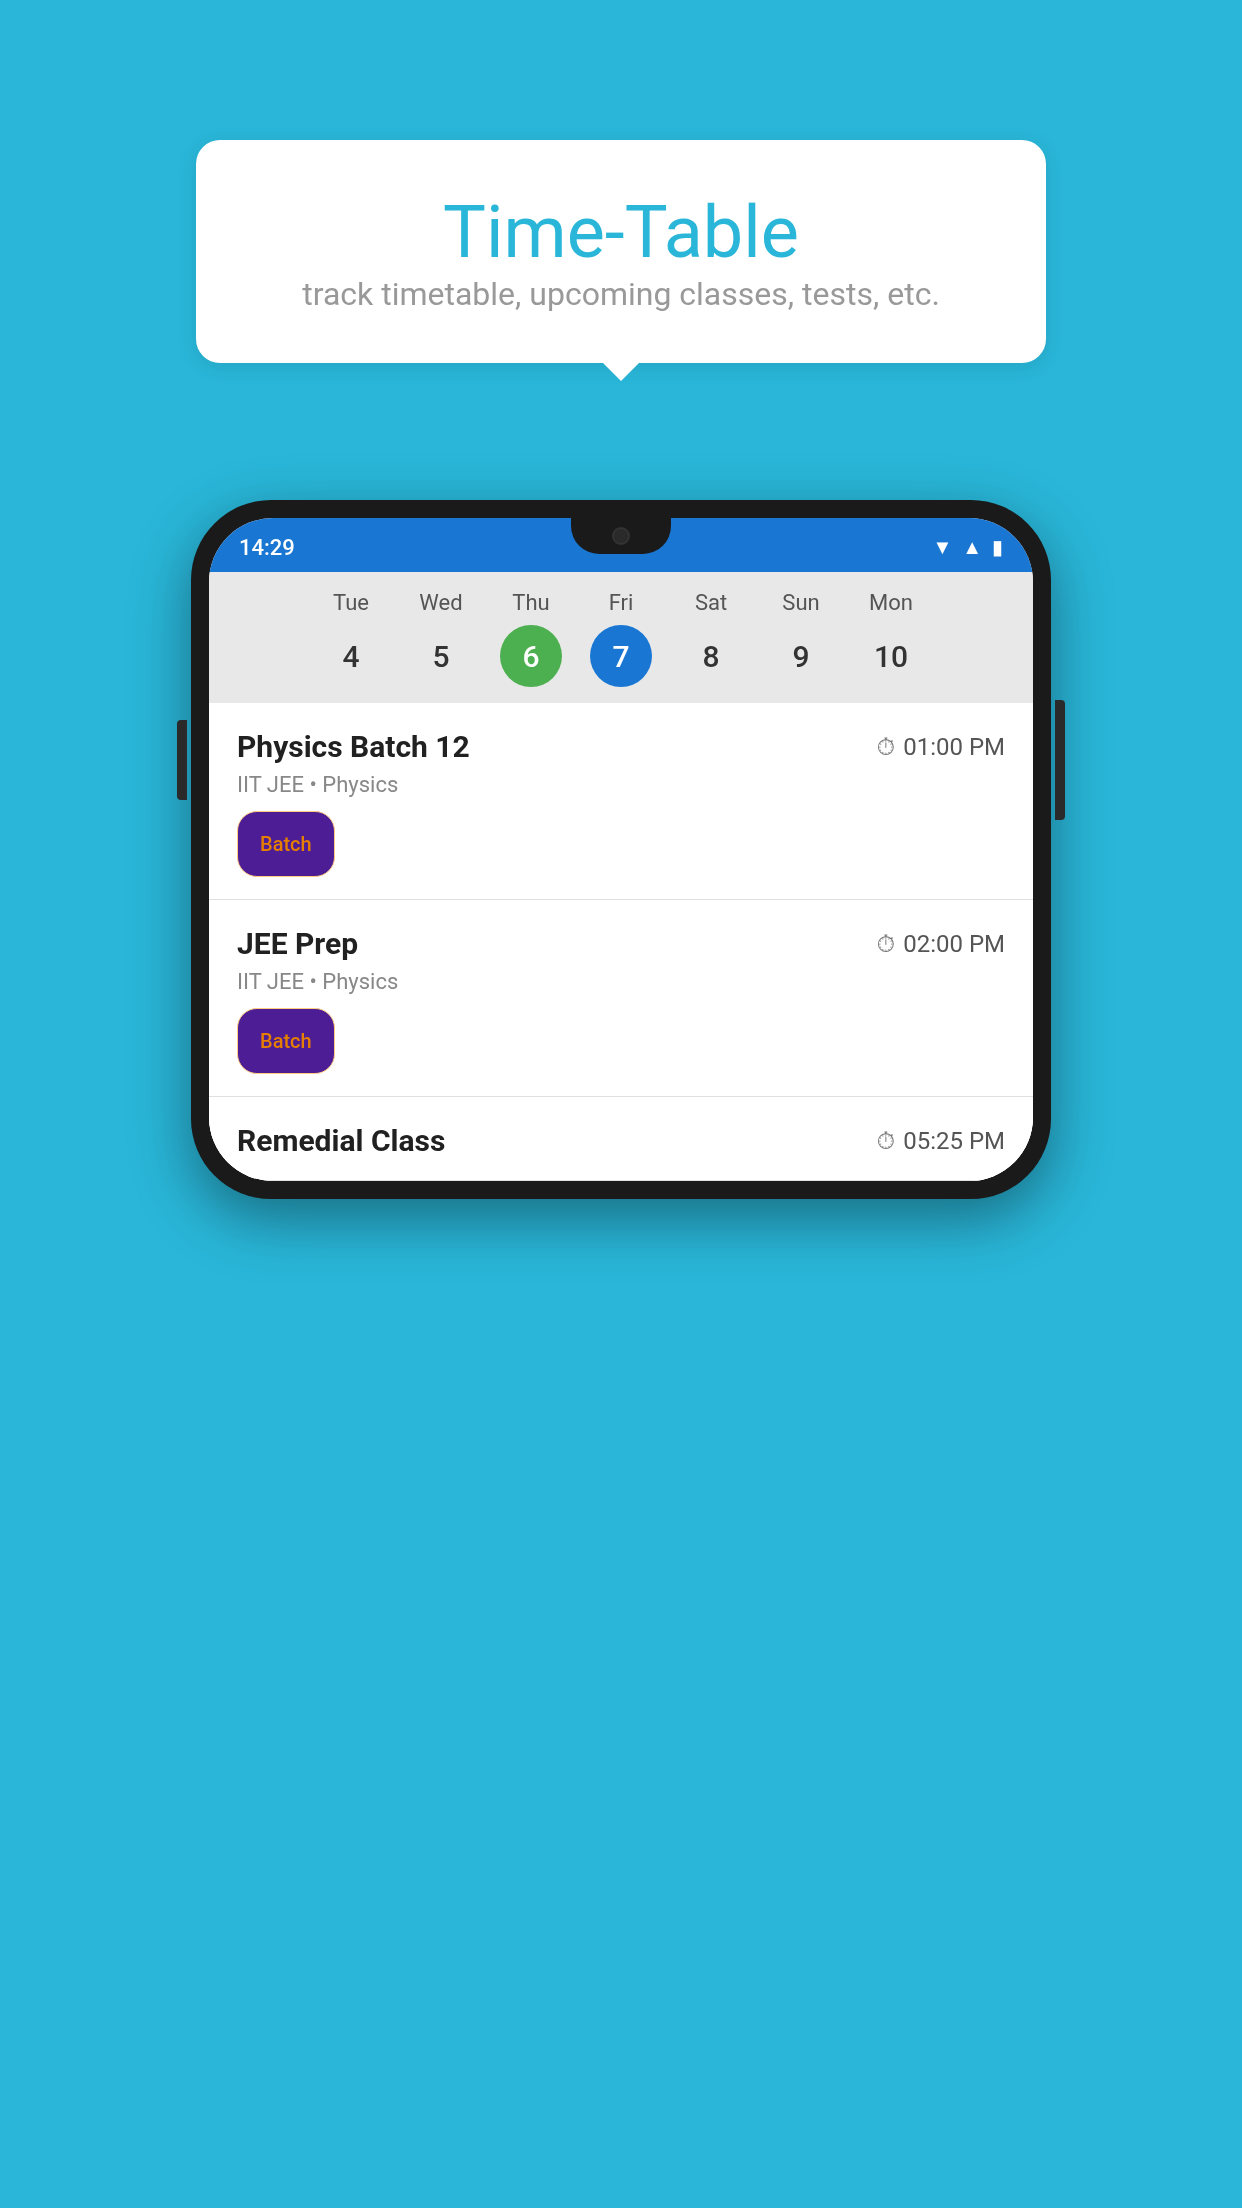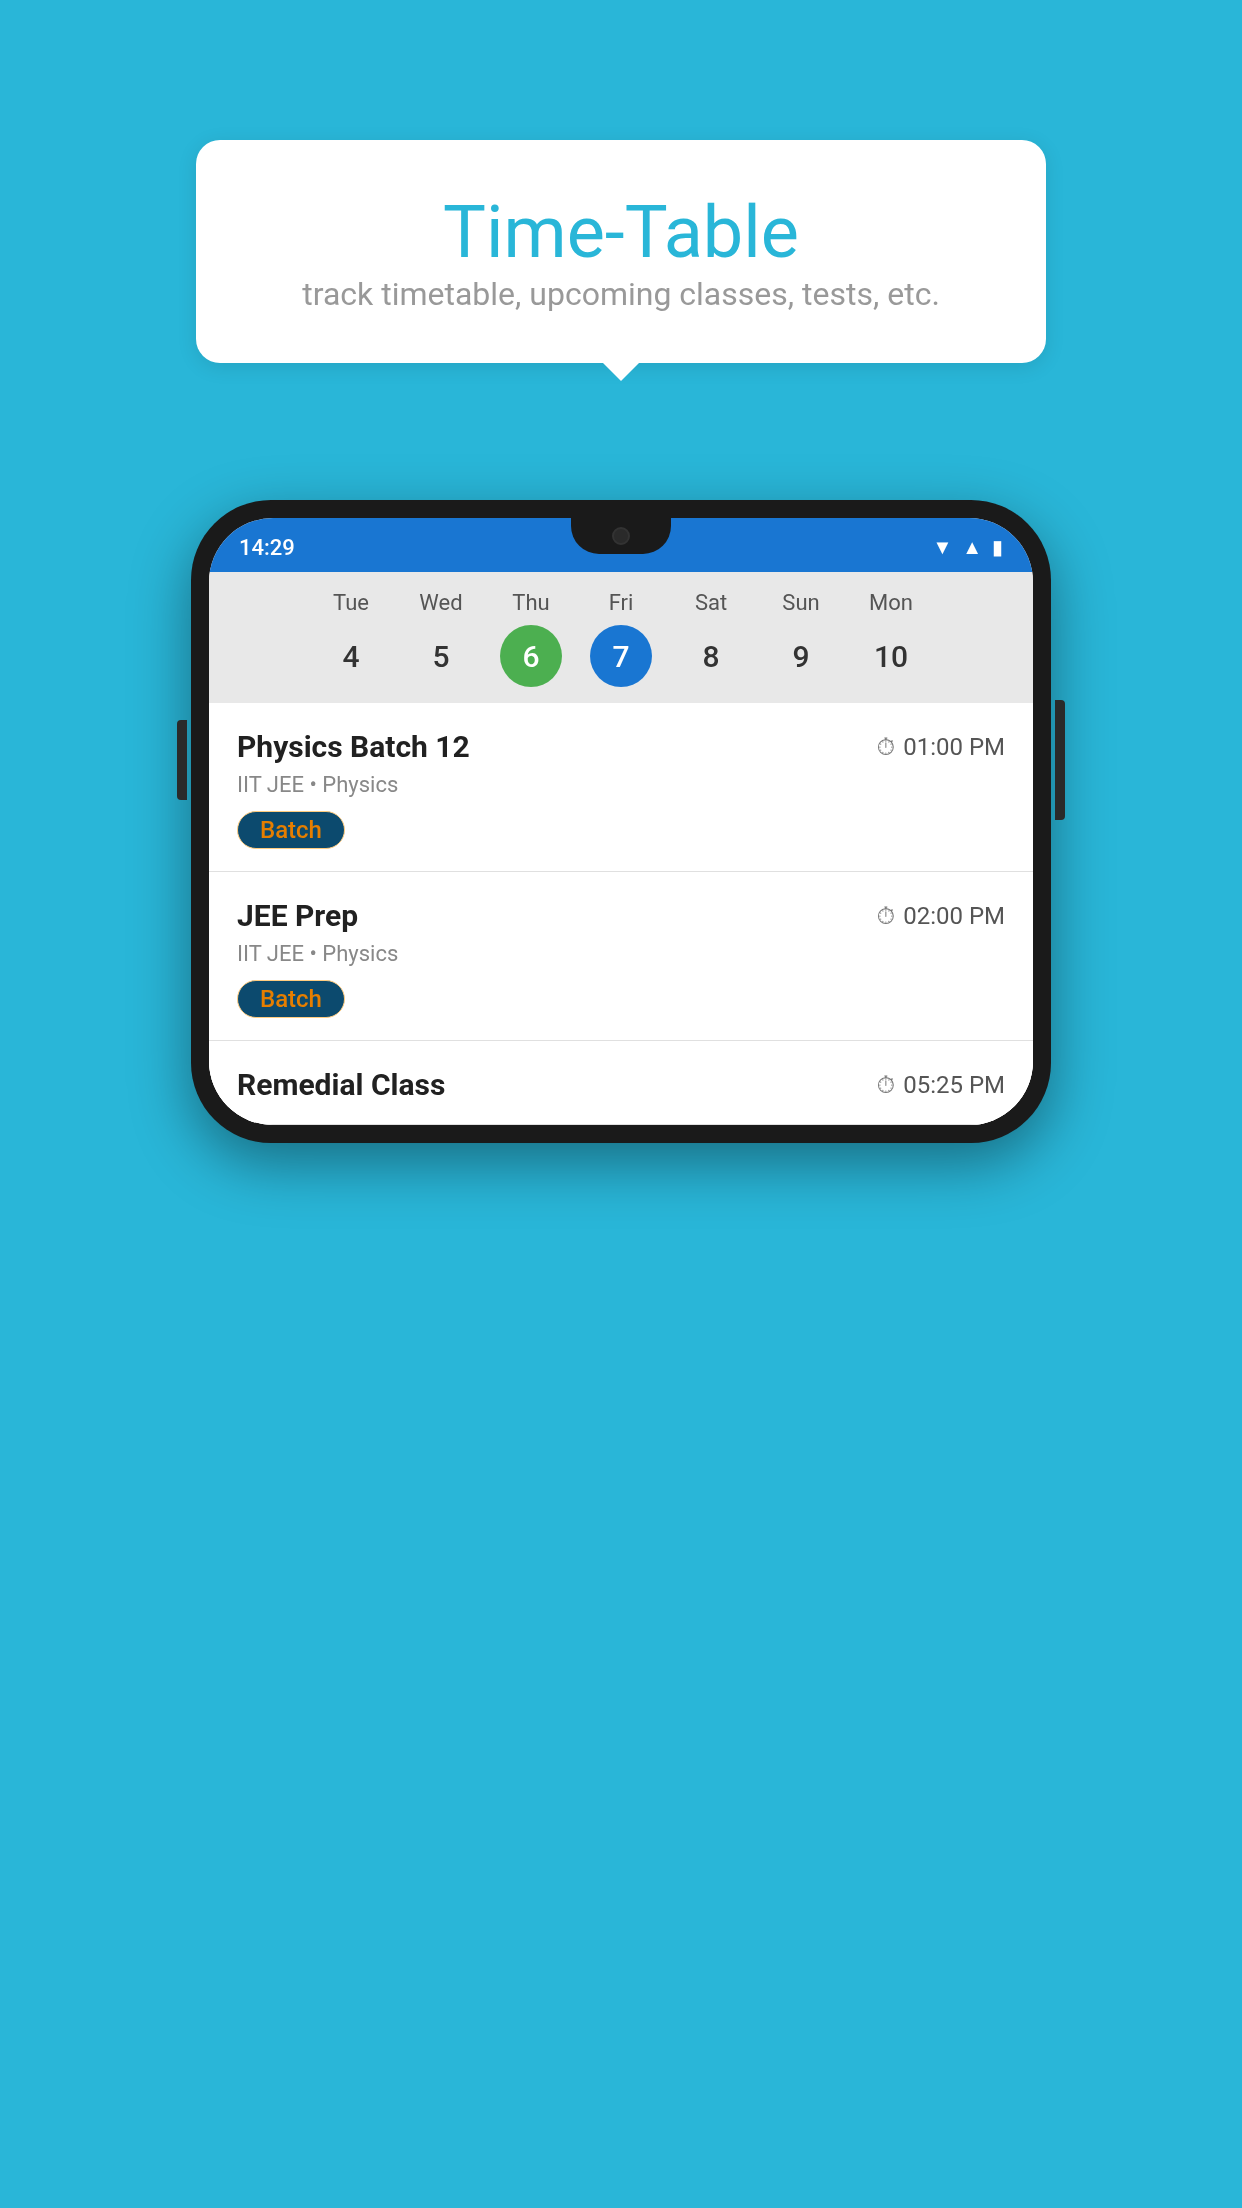--- a/index.html
+++ b/index.html
@@ -285,26 +285,26 @@
     }
 
     .item-subtitle {
       color: #888;
       font-size: 22px;
       margin-bottom: 14px;
     }
 
     .item-tag {
       display: inline-block;
-      background: #0c4a6e;
+      background: #4c1d95;
       color: #e67e00;
       border: 1px solid #ffcc80;
       border-radius: 20px;
-      padding: 4px 22px;
-      font-size: 24px;
+      padding: 20px 22px;
+      font-size: 20px;
       font-weight: 500;
     }
 
     
     .schedule-item.partial {
       padding-bottom: 14px;
     }
   </style>
 </head>
 <body>

